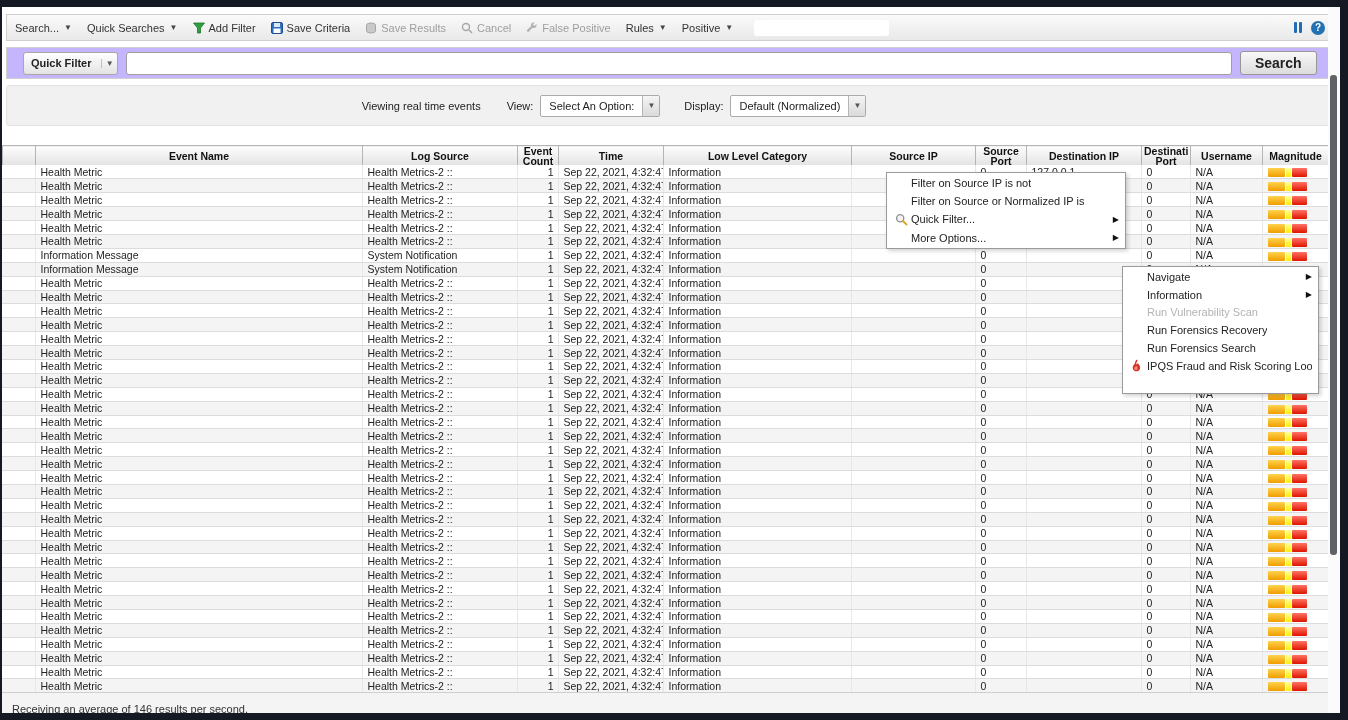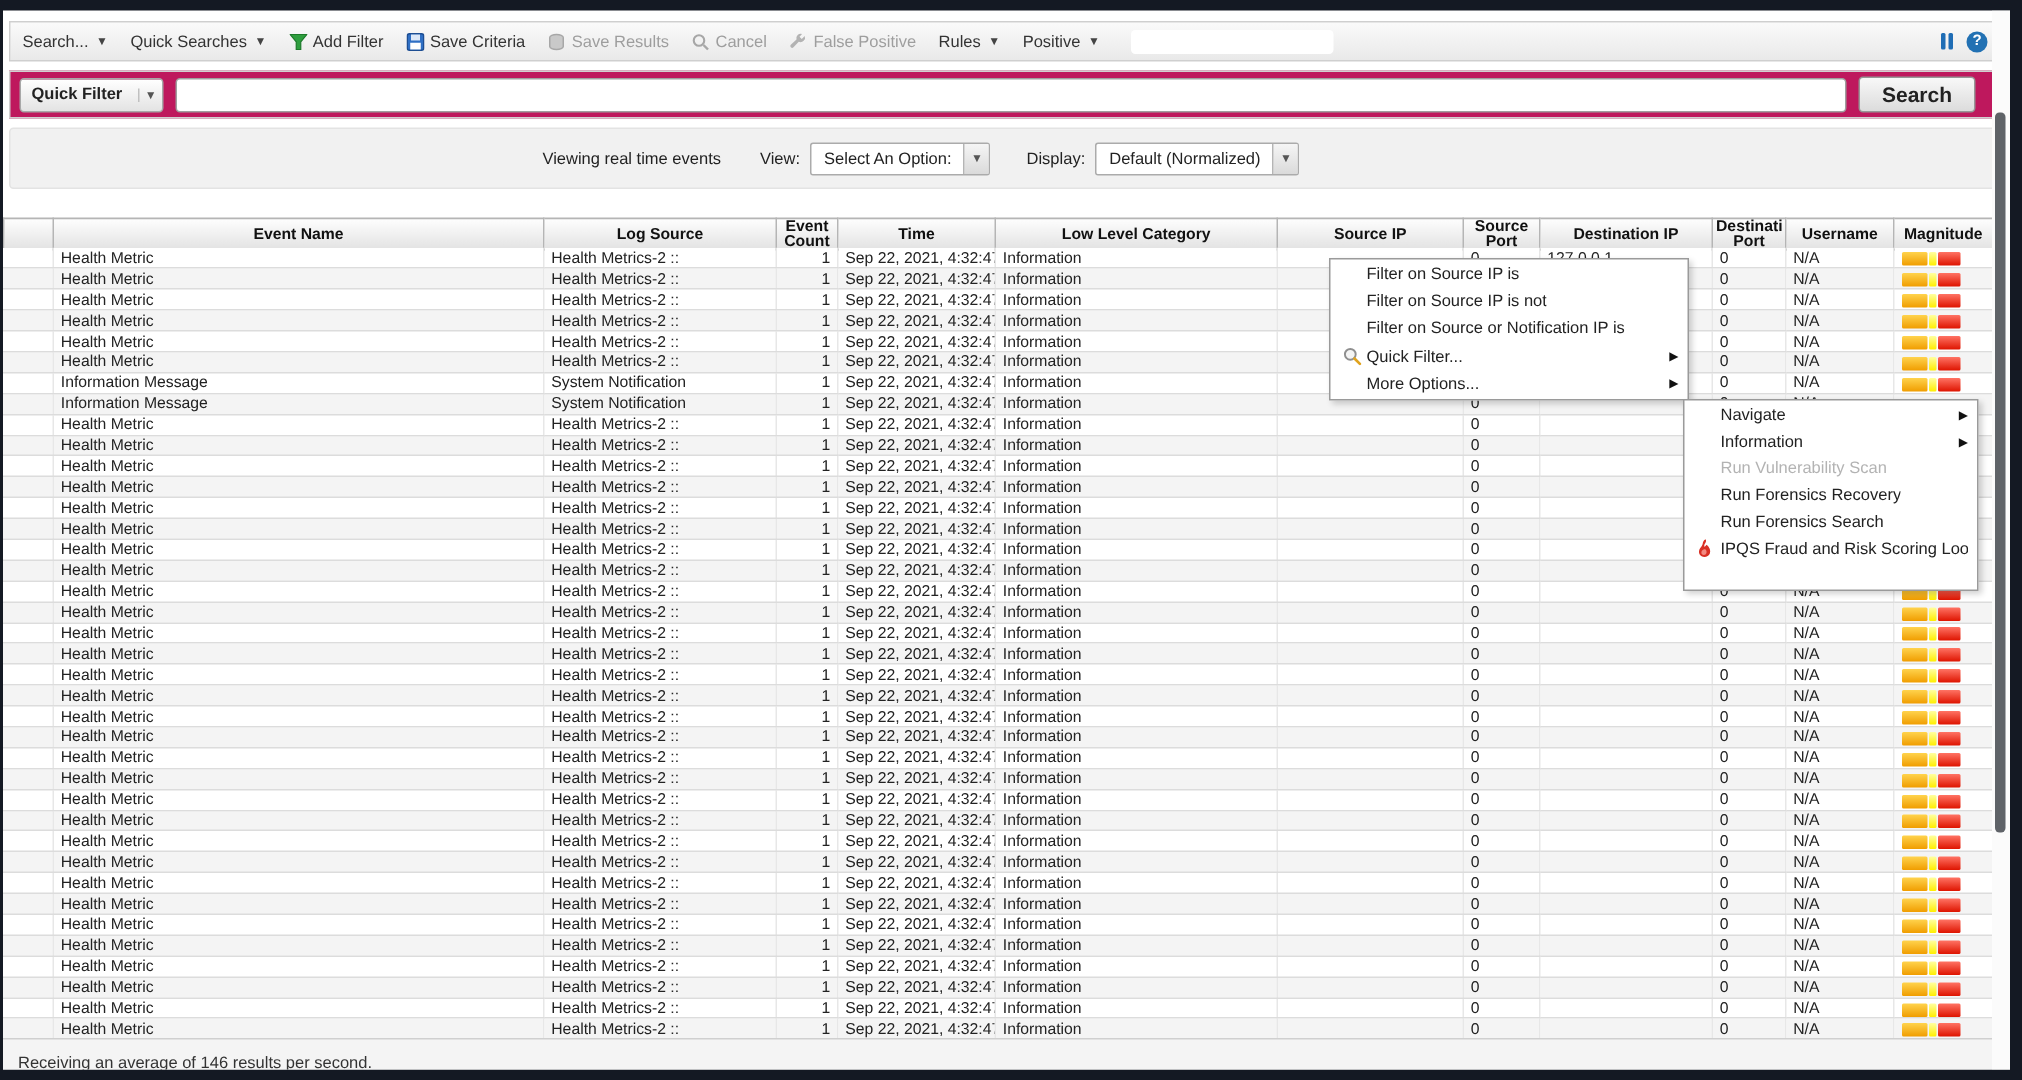--- a/index.html
+++ b/index.html
@@ -17,21 +17,21 @@
   .caret { font-size:8px; color:#444; margin-left:1px; }
   .tb-redacted { width:135px; height:16px; background:#ffffff; border-radius:3px; margin-left:6px; }
   .tb-right { margin-left:auto; display:flex; align-items:center; gap:9px; }
   .pause-icon { display:flex; gap:2px; cursor:pointer; }
   .pause-icon i { display:block; width:3px; height:11px; background:#1f6db5; border-radius:1px; }
   .help-icon { width:14px; height:14px; border-radius:50%; background:#2271b3; color:#fff;
     font-size:10px; font-weight:bold; display:flex; align-items:center; justify-content:center; cursor:pointer; }
 
   
   .qf-bar { position:absolute; left:4px; top:40px; width:1328px; height:32px;
-    background:#be185d; border:1px solid #d0d0d0; display:flex; align-items:center; padding:0 6px; }
+    background:#c4b5fd; border:1px solid #d0d0d0; display:flex; align-items:center; padding:0 16px; }
   .qf-select { width:96px; height:23px; background:linear-gradient(#ffffff,#e3e3e3);
     border:1px solid #a8a8a8; border-radius:3px; display:flex; align-items:center; cursor:pointer; }
   .qf-select .lbl { flex:1; font-size:11px; font-weight:bold; color:#222; padding-left:7px; white-space:nowrap; }
   .qf-select .arr { width:16px; text-align:center; font-size:8px; color:#555; border-left:1px solid #c0c0c0; }
   .qf-input { margin-left:8px; width:1114px; height:23px; border:1px solid #9f9f9f; border-radius:3px;
     background:#fff; font-size:11px; padding:0 5px; font-family:"Liberation Sans",sans-serif; }
   .qf-search { margin-left:8px; width:78px; height:24px; background:linear-gradient(#f8f8f8,#dcdcdc);
     border:1px solid #979797; border-radius:3px; font-size:14px; font-weight:bold; color:#222;
     cursor:pointer; font-family:"Liberation Sans",sans-serif; }
 
@@ -1004,29 +1004,25 @@
         </div>
       </td>
     </tr>
         </tbody>
     </table>
   </div>
 
   <div class="menu menu1">
     <div class="mi">
       <span class="gutter"></span>
-        <span class="txt">Filter on Source IP is</span>
+        <span class="txt">Filter on Source IP is not</span>
     </div>
     <div class="mi">
       <span class="gutter"></span>
-        <span class="txt">Filter on Source IP is not</span>
-    </div>
-    <div class="mi">
-      <span class="gutter"></span>
-        <span class="txt">Filter on Source or Notification IP is</span>
+        <span class="txt">Filter on Source or Normalized IP is</span>
     </div>
     <div class="mi">
       <span class="gutter">
           <svg width="13" height="13" viewBox="0 0 13 13">
             <circle cx="5.2" cy="5.2" r="3.6" fill="#f4f4f4" stroke="#8f8f8f" stroke-width="1.3"></circle>
             <line x1="8" y1="8" x2="11.6" y2="11.6" stroke="#e0a31e" stroke-width="1.8" stroke-linecap="round"></line>
           </svg>
         </span>
       <span class="txt">Quick Filter...</span>
       <span class="sub">▶</span>

